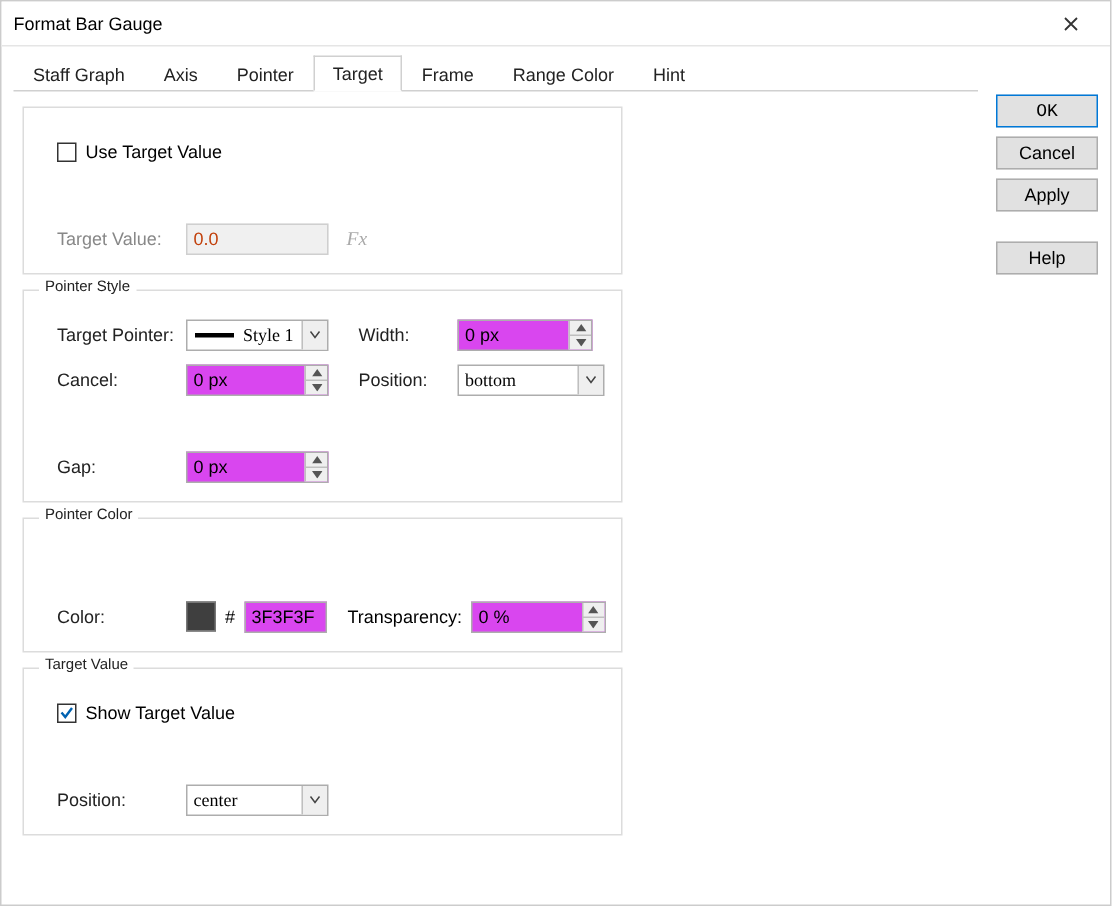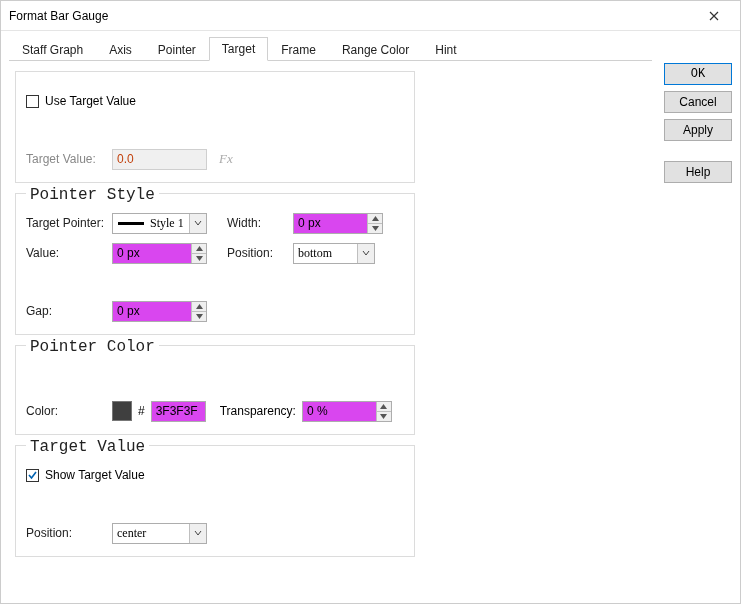--- a/index.html
+++ b/index.html
@@ -63,31 +63,30 @@
     display: flex;
     gap: 10px;
     padding: 10px 6px;
     flex: 1;
   }
   .form-col { width: 400px; display: flex; flex-direction: column; gap: 10px; }
   .sample-col { flex: 1; }
 
   .groupbox {
     border: 1px solid #dcdcdc;
-    padding: 18px 10px 12px 10px;
+    padding: 18px 10px 12px 22px;
     position: relative;
   }
   .groupbox .legend {
     position: absolute;
     top: -8px; left: 10px;
     background: #fff;
     padding: 0 4px;
-    font-size: 16px;
+    font-size: 10px;
     color: #222;
-    font-family: Liberation Mono, monospace;
   }
 
   .row { display: flex; align-items: center; gap: 6px; margin-bottom: 8px; min-height: 22px; }
   .row:last-child { margin-bottom: 0; margin-top: 36px; }
   .lbl { width: 80px; color: #222; }
   .lbl.disabled { color: #888; }
   .field-input {
     height: 21px;
     border: 1px solid #adadad;
     padding: 0 4px;
@@ -228,39 +227,39 @@
                   <div>
                     <svg viewBox="0 0 7 5">
                       <path d="M0 0 L3.5 5 L7 0 Z" fill="#555"></path>
                     </svg>
                   </div>
                 </span>
             </span>
           </div>
 
           <div class="row">
-            <span class="lbl">Value:</span>
+            <span class="lbl">Cancel:</span>
             <span class="spinwrap">
               <input class="field-input" style="width: 95px;" value="0 px">
               <span class="spins">
                   <div>
                     <svg viewBox="0 0 7 5">
                       <path d="M0 5 L3.5 0 L7 5 Z" fill="#555"></path>
                     </svg>
                   </div>
                   <div>
                     <svg viewBox="0 0 7 5">
                       <path d="M0 0 L3.5 5 L7 0 Z" fill="#555"></path>
                     </svg>
                   </div>
                 </span>
             </span>
             <span class="lbl" style="width:60px;margin-left:14px">Position:</span>
             <span class="combowrap">
-              <select style="width:82px"><option>bottom</option></select>
+              <select style="width:98px"><option>bottom</option></select>
               <span class="arr">
                   <svg viewBox="0 0 8 8">
                     <path d="M1 2 L4 6 L7 2" fill="none" stroke="#444"></path>
                   </svg>
                 </span>
             </span>
           </div>
 
           <div class="row">
             <span class="lbl">Gap:</span>

